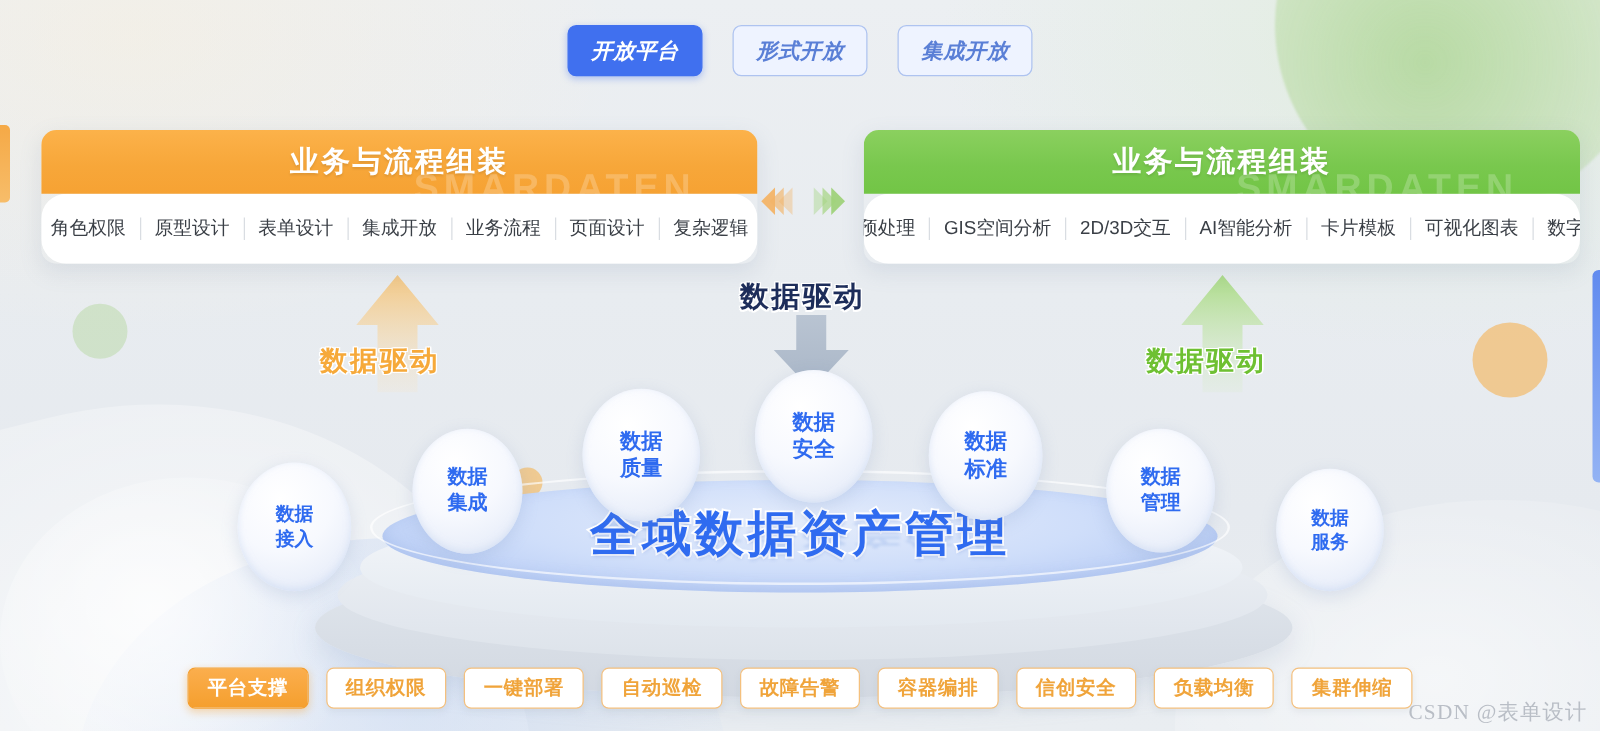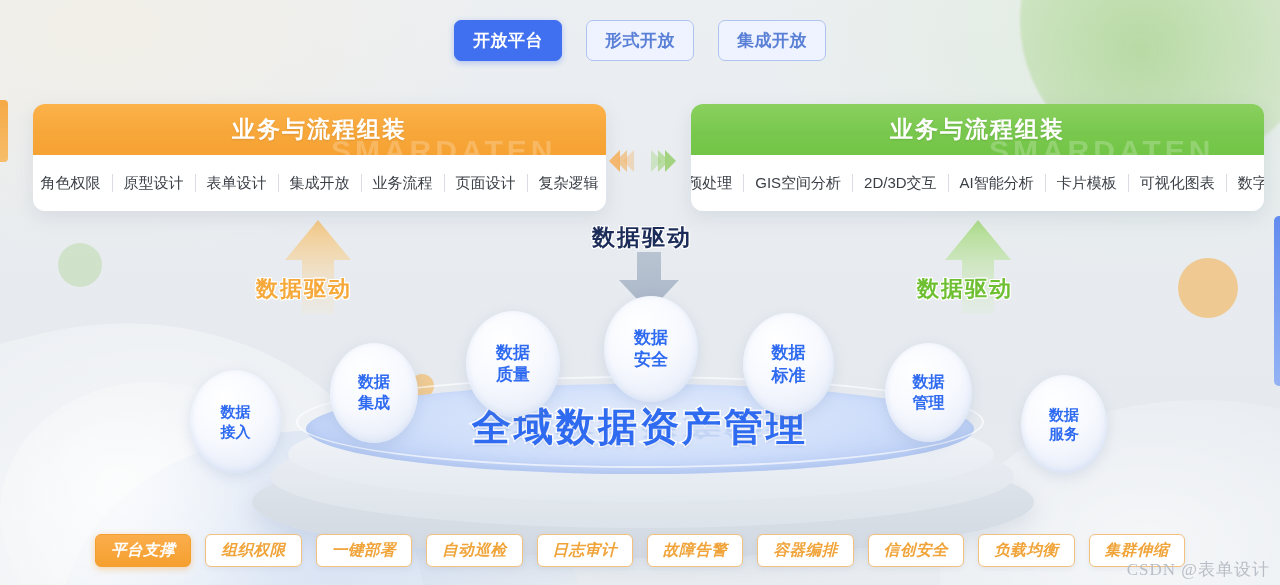--- a/index.html
+++ b/index.html
@@ -96,20 +96,21 @@
     padding:0 18px;
     border-radius:7px;
     display:flex; align-items:center; justify-content:center;
     font-size:17px; font-weight:600;
     letter-spacing:.5px;
     background:#eef3ff;
     color:#5a7fd6;
     border:1px solid #aec3f0;
     cursor:pointer;
     white-space:nowrap;
+    font-style:italic;
   }
   .tab.active {
     background:#4070ef; color:#fff; border-color:#4070ef;
     box-shadow:0 2px 6px rgba(64,112,239,.35);
   }
 
   
   .card {
     position:absolute; top:104px;
     width:573px;
@@ -143,20 +144,21 @@
     letter-spacing:4px;
     color:rgba(255,255,255,.22);
     white-space:nowrap;
     user-select:none;
   }
   .card-body {
     background:#fff;
     height:56px;
     display:flex; align-items:center; justify-content:center;
     padding:0 2px;
+    border-radius:20px;
   }
   .chiplist { display:flex; align-items:center; }
   .chip {
     font-size:15px; color:#3a3f46;
     padding:0 11px;
     white-space:nowrap;
     line-height:18px;
     border-right:1px solid #d9dde2;
     cursor:pointer;
   }
@@ -277,21 +279,20 @@
     line-height:1.30;
     cursor:pointer;
   }
   .bubble span { display:block; }
 
   
   .tagrow {
     position:absolute; bottom:18px; left:0; width:100%;
     display:flex; justify-content:center; gap:14px;
     z-index:25;
-    font-style:italic;
   }
   .tag {
     height:33px; padding:0 15px;
     display:flex; align-items:center; justify-content:center;
     border-radius:6px;
     font-size:15.5px; font-weight:600; letter-spacing:.6px;
     background:#fff;
     color:#f0a43a;
     border:1px solid #f4c07e;
     box-shadow:0 2px 5px rgba(150,160,180,.14);
@@ -477,23 +478,20 @@
     <div class="tag">
         <span>组织权限</span>
       </div>
     <div class="tag">
         <span>一键部署</span>
       </div>
     <div class="tag">
         <span>自动巡检</span>
       </div>
     <div class="tag">
-        <span>日志审计</span>
-      </div>
-    <div class="tag">
         <span>故障告警</span>
       </div>
     <div class="tag">
         <span>容器编排</span>
       </div>
     <div class="tag">
         <span>信创安全</span>
       </div>
     <div class="tag">
         <span>负载均衡</span>

